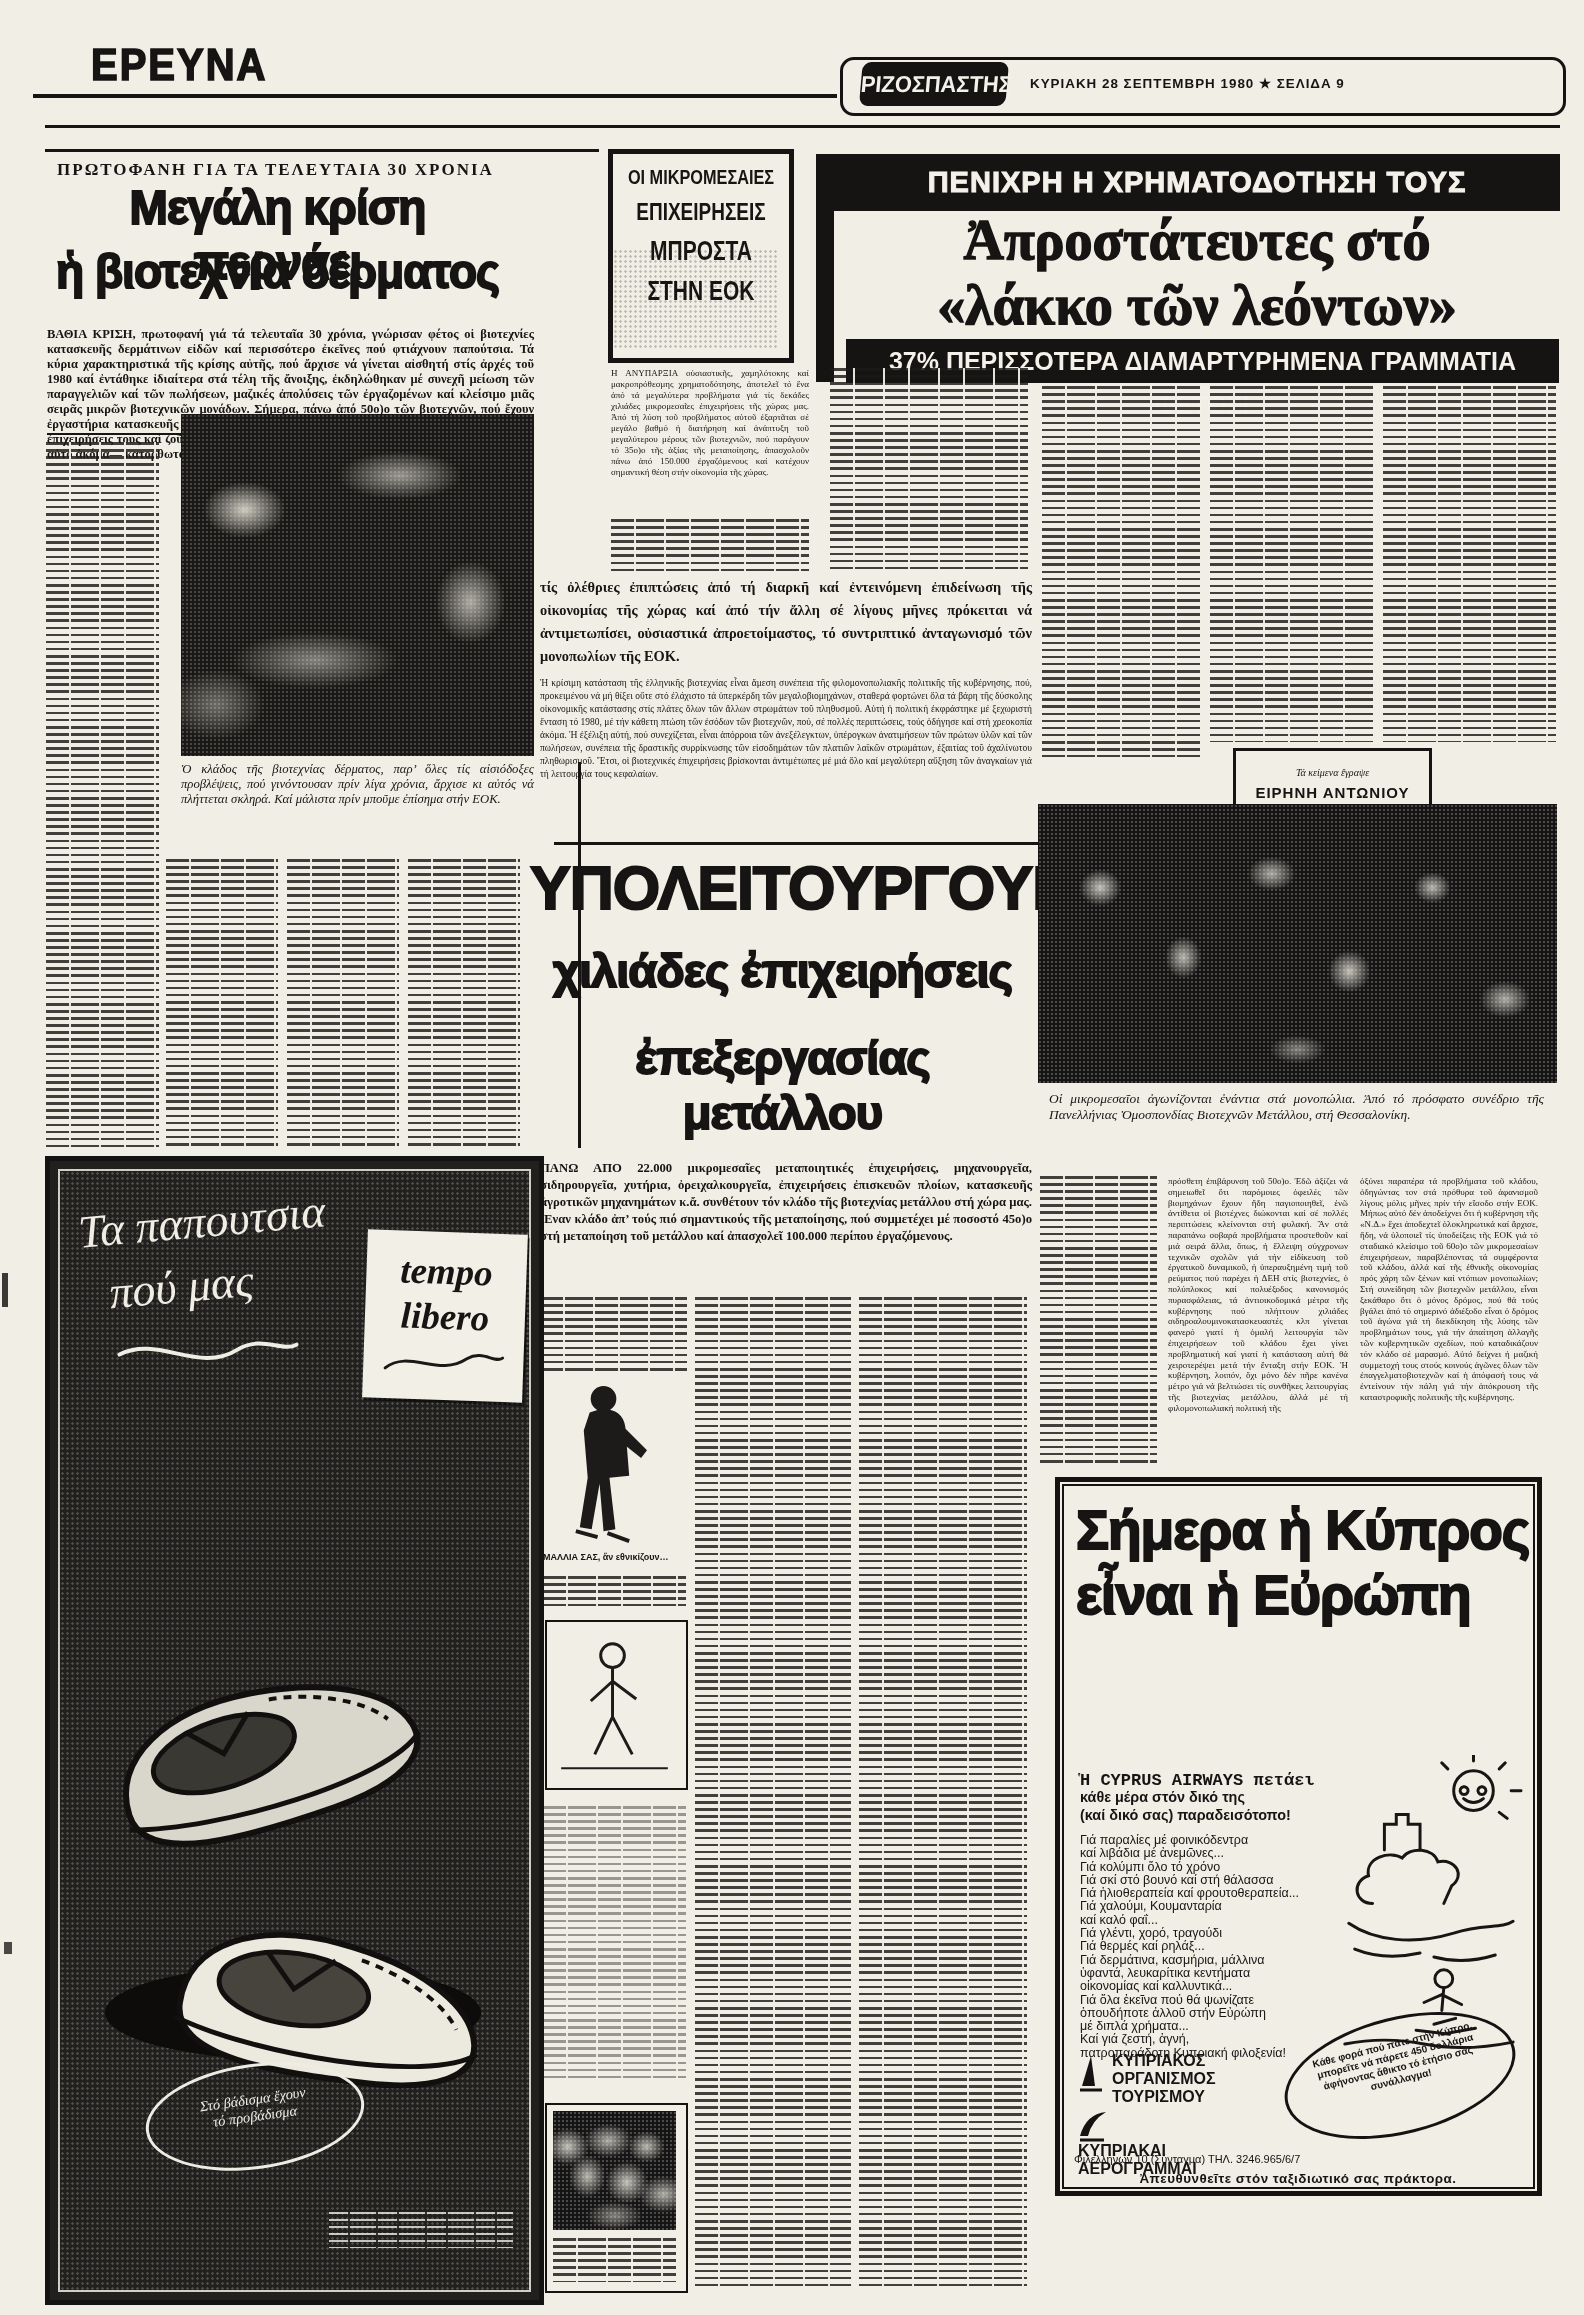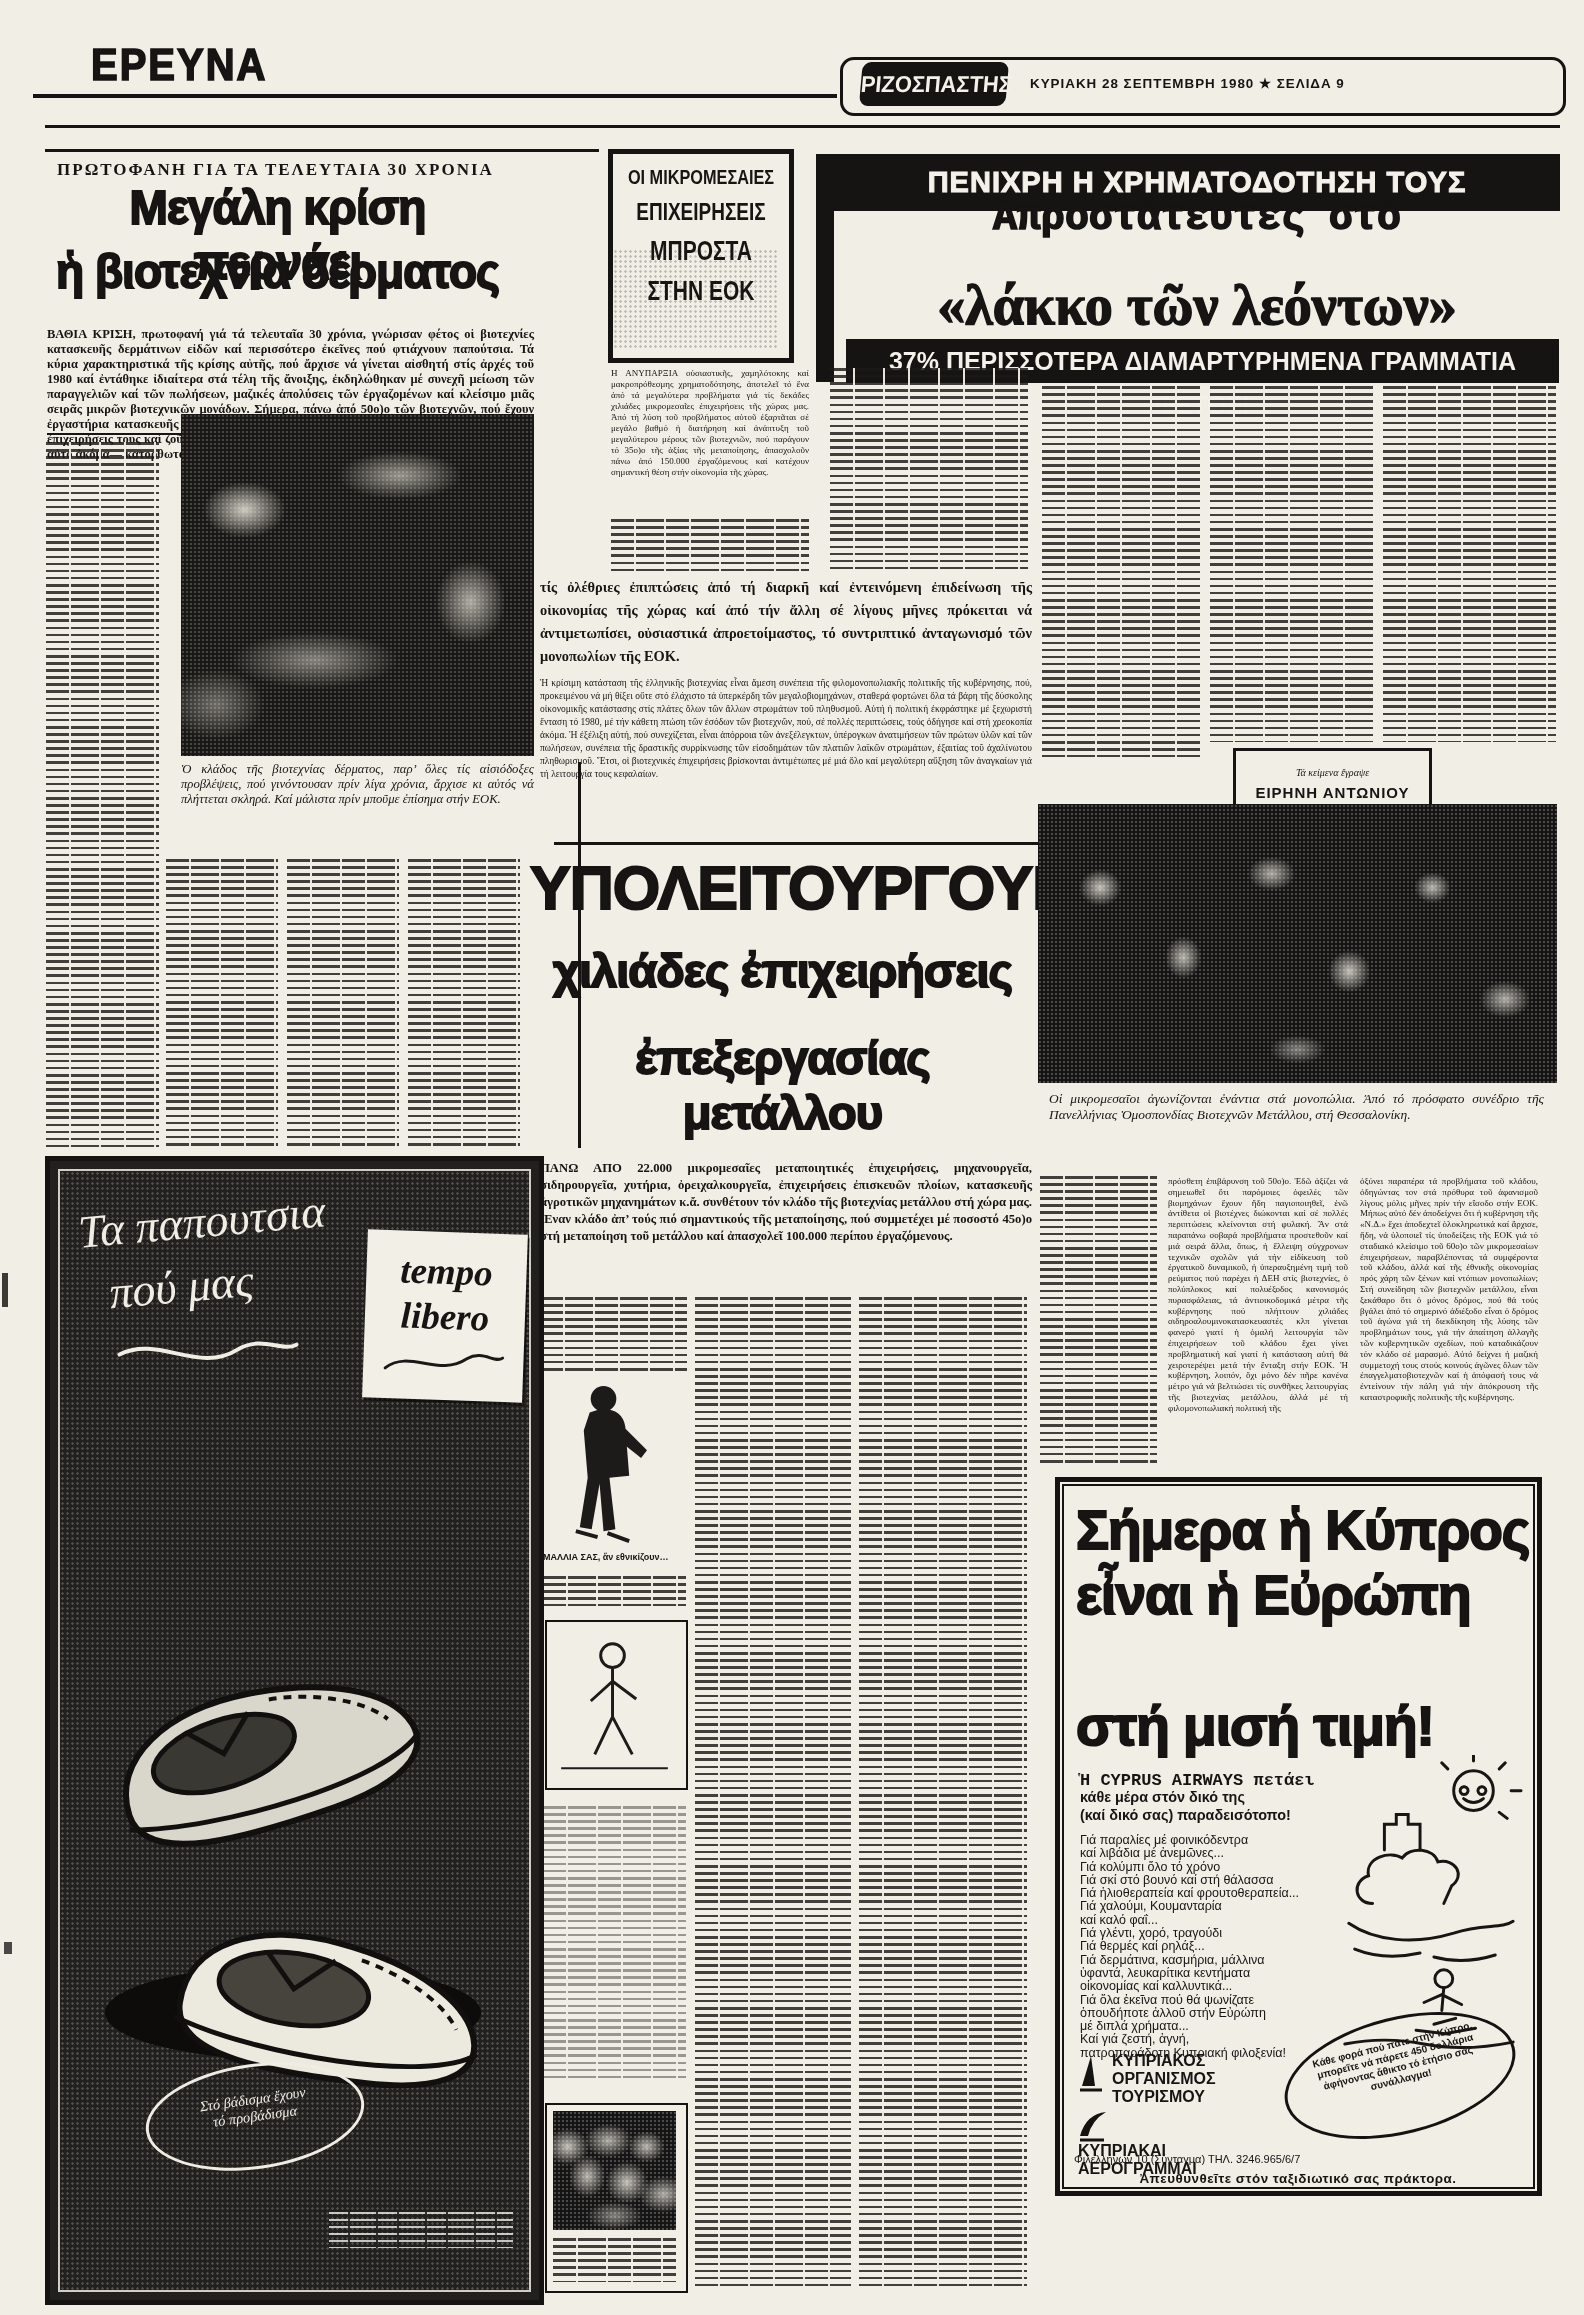--- a/index.html
+++ b/index.html
@@ -81,21 +81,21 @@
 <div class="abs" style="left:608px;top:149px;width:176px;height:204px;border:5px solid #151413;background:#f1eee5;">
   <div class="dots abs" style="left:0;top:95px;width:166px;height:99px;opacity:.45;"></div>
   <div class="sans b ctr" style="margin-top:14px;font-size:16.3px;transform:scaleY(1.25);">ΟΙ ΜΙΚΡΟΜΕΣΑΙΕΣ</div>
   <div class="sans b ctr" style="margin-top:14px;font-size:19px;transform:scaleY(1.3);">ΕΠΙΧΕΙΡΗΣΕΙΣ</div>
   <div class="sans b ctr" style="margin-top:16px;font-size:21px;transform:scaleY(1.3);">ΜΠΡΟΣΤΑ</div>
   <div class="sans b ctr" style="margin-top:16px;font-size:21px;transform:scaleY(1.3);">ΣΤΗΝ ΕΟΚ</div>
 </div>
 
 <div class="abs ink" style="left:816px;top:154px;width:18px;height:228px;"></div>
 <div class="abs ink wht sans b ctr bar-text" style="left:834px;top:154px;width:726px;height:57px;line-height:57px;font-size:29px;letter-spacing:1px;">ΠΕΝΙΧΡΗ Η ΧΡΗΜΑΤΟΔΟΤΗΣΗ ΤΟΥΣ</div>
-<div class="abs serif b ctr" style="left:834px;top:196px;width:726px;font-size:40px;font-family:Liberation Mono, monospace;-webkit-text-stroke:1.5px #151413;">Ἀπροστάτευτες στό</div>
+<div class="abs serif b ctr" style="left:834px;top:208px;width:726px;font-size:56px;-webkit-text-stroke:1.5px #151413;">Ἀπροστάτευτες στό</div>
 <div class="abs serif b ctr" style="left:834px;top:273px;width:726px;font-size:56px;-webkit-text-stroke:1.5px #151413;">«λάκκο τῶν λεόντων»</div>
 <div class="abs ink wht sans b ctr" style="left:846px;top:339px;width:713px;height:44px;line-height:44px;font-size:25px;">37% ΠΕΡΙΣΣΟΤΕΡΑ ΔΙΑΜΑΡΤΥΡΗΜΕΝΑ ΓΡΑΜΜΑΤΙΑ ΦΕΤΟΣ!</div>
 
 <div class="abs serif jst" style="left:611px;top:368px;width:198px;font-size:9px;line-height:11px;">Η ΑΝΥΠΑΡΞΙΑ οὐσιαστικῆς, χαμηλότοκης καί μακροπρόθεσμης χρηματοδότησης, ἀποτελεῖ τό ἕνα ἀπό τά μεγαλύτερα προβλήματα γιά τίς δεκάδες χιλιάδες μικρομεσαῖες ἐπιχειρήσεις τῆς χώρας μας. Ἀπό τή λύση τοῦ προβλήματος αὐτοῦ ἐξαρτᾶται σέ μεγάλο βαθμό ἡ διατήρηση καί ἀνάπτυξη τοῦ μεγαλύτερου μέρους τῶν βιοτεχνιῶν, πού παράγουν τό 35ο)ο τῆς ἀξίας τῆς μεταποίησης, ἀπασχολοῦν πάνω ἀπό 150.000 ἐργαζόμενους καί κατέχουν σημαντική θέση στήν οἰκονομία τῆς χώρας.</div>
 <div class="abs gk" style="left:611px;top:519px;width:198px;height:53px;"></div>
 <div class="abs gk" style="left:830px;top:368px;width:198px;height:204px;"></div>
 <div class="abs gk" style="left:1042px;top:386px;width:158px;height:371px;"></div>
 <div class="abs gk" style="left:1210px;top:386px;width:163px;height:356px;"></div>
 <div class="abs gk" style="left:1383px;top:386px;width:173px;height:356px;"></div>
 
@@ -185,21 +185,20 @@
   <div style="position:absolute;left:95px;top:903px;width:214px;height:99px;border:3px solid #efece3;border-radius:50%;transform:rotate(-8deg);">
     <div class="serif i ctr" style="margin-top:24px;font-size:14.4px;color:#efece3;">Στό βάδισμα ἔχουν</div>
     <div class="serif i ctr" style="font-size:14.4px;color:#efece3;">τό προβάδισμα</div>
   </div>
   <div class="abs gk-lt" style="left:279px;top:1051px;width:184px;height:36px;"></div>
 </div>
 
 <div class="abs" style="left:1055px;top:1477px;width:477px;height:709px;background:#f1eee5;border:5px solid #141312;box-shadow:inset 0 0 0 2px #f1eee5, inset 0 0 0 4px #141312;">
   <div class="sans b headline-heavy" style="position:absolute;left:16px;top:81px;font-size:55px;">εἶναι ἡ Εὐρώπη</div>
   <div class="sans b headline-heavy" style="position:absolute;left:16px;top:16px;font-size:55px;">Σήμερα ἡ Κύπρος</div>
-  <div class="sans b headline-heavy" style="position:absolute;left:16px;top:212px;font-size:55px;">στή μισή τιμή!</div>
 
   <div class="sans b" style="position:absolute;left:20px;top:289px;font-size:17px;font-family:Liberation Mono, monospace;">Ἡ CYPRUS AIRWAYS πετάει</div>
   <div class="sans b" style="position:absolute;left:20px;top:307px;font-size:14.4px;">κάθε μέρα στόν δικό της</div>
   <div class="sans b" style="position:absolute;left:20px;top:325px;font-size:14.4px;">(καί δικό σας) παραδεισότοπο!</div>
 
   <div class="sans" style="position:absolute;left:20px;top:352px;width:293px;font-size:12.5px;line-height:13.3px;">
     <div>Γιά παραλίες μέ φοινικόδεντρα</div>
     <div>καί λιβάδια μέ ἀνεμῶνες...</div>
     <div>Γιά κολύμπι ὅλο τό χρόνο</div>
     <div>Γιά σκί στό βουνό καί στή θάλασσα</div>

